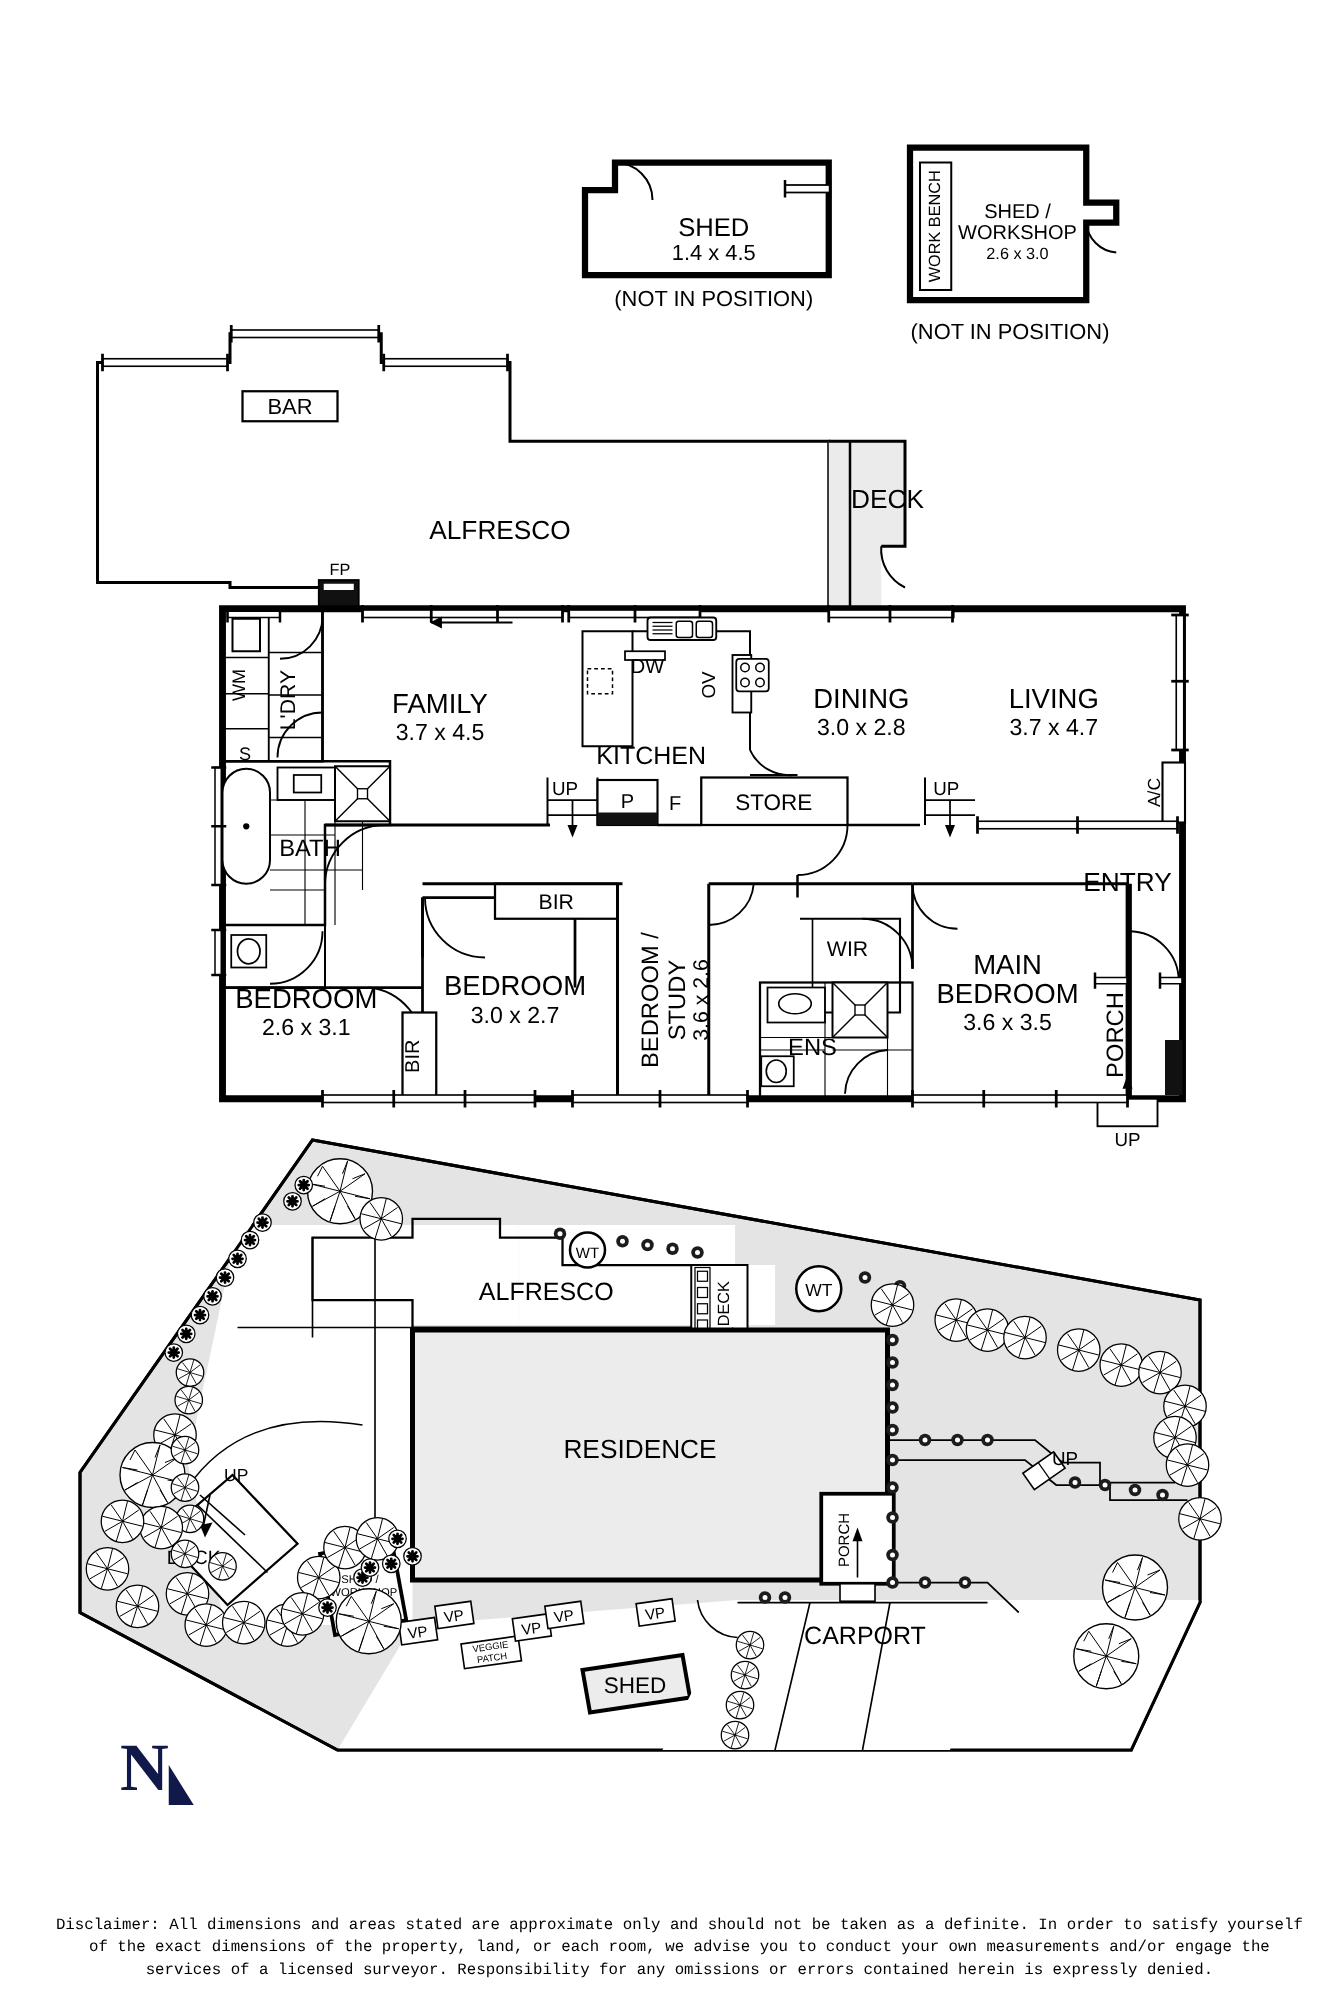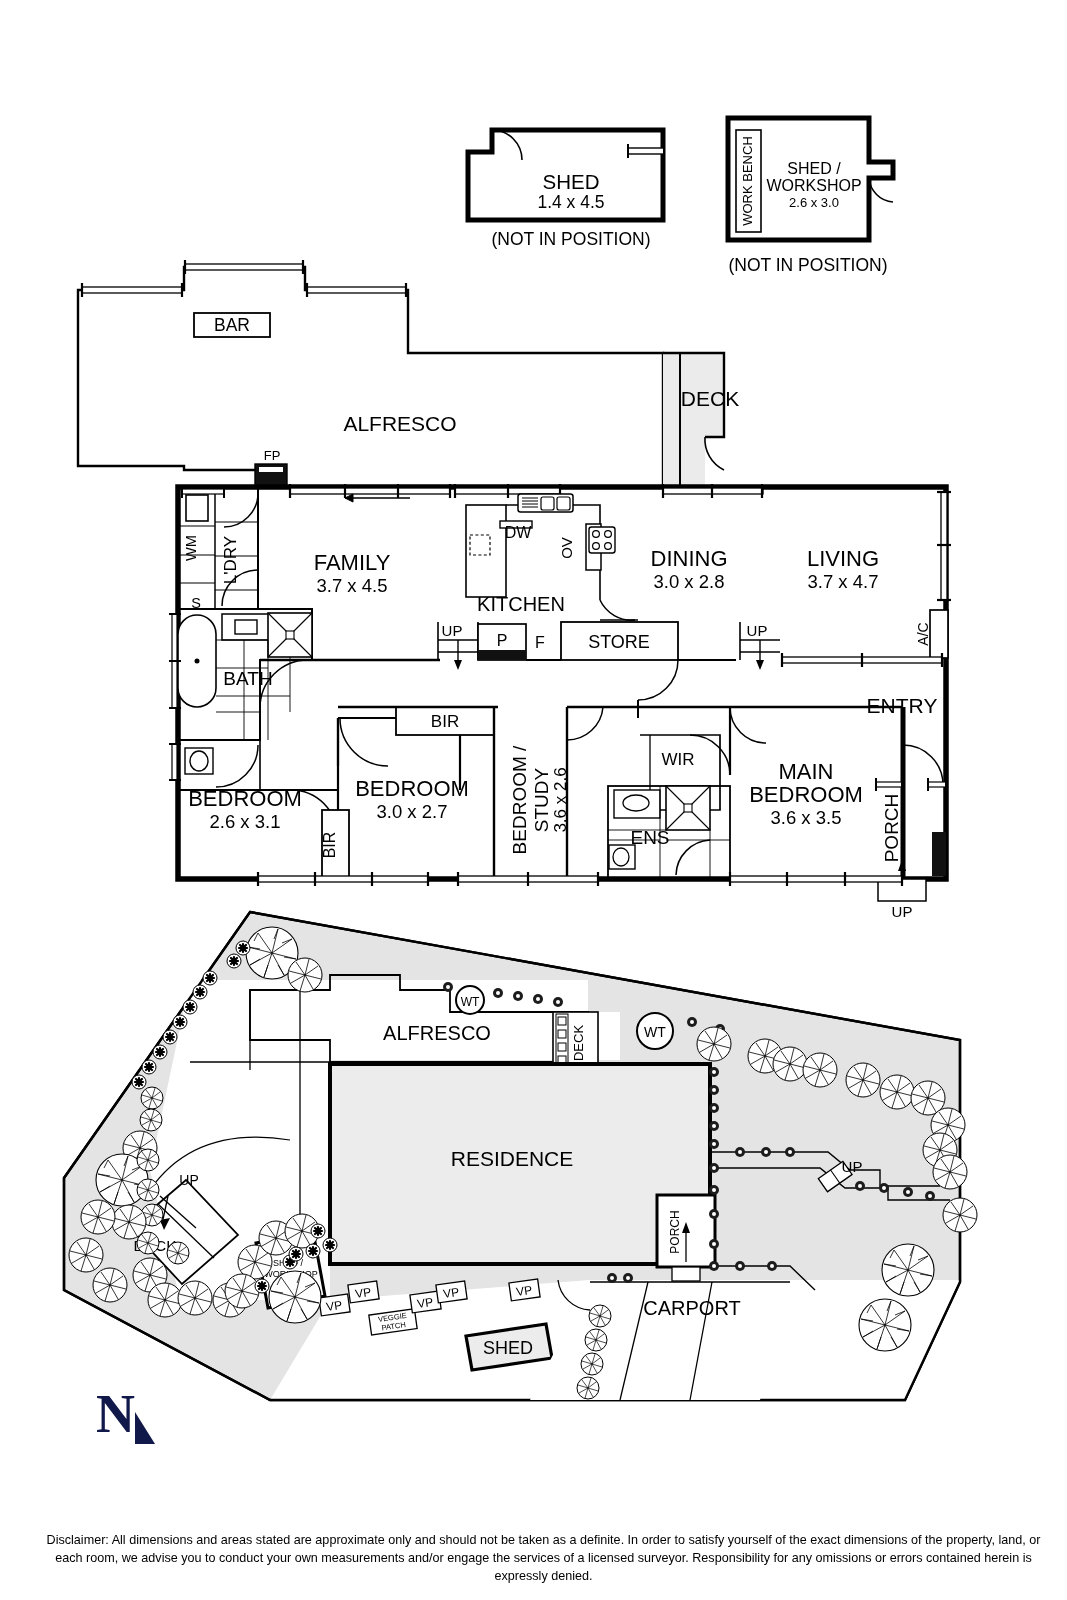--- a/index.html
+++ b/index.html
@@ -7,21 +7,21 @@
   body{
     width:1067px;height:1600px;position:relative;overflow:hidden;
     font-family:"Liberation Sans", sans-serif;color:#000;
   }
   #root{position:absolute;inset:0;}
   svg{display:block;}
   .lbl{font-family:"Liberation Sans", sans-serif;fill:#000;}
   .disclaimer{
     position:absolute;left:0;right:0;bottom:14px;
     text-align:center;font-size:12.6px;line-height:1.42;
-    font-family:Liberation Sans, sans-serif;color:#000;
+    font-family:Liberation Mono, monospace;color:#000;
     padding:0 18px;box-sizing:border-box;margin-left:20px;
   }
 </style>
 </head>
 <body>
 
 <div id="root">
 
 <svg width="1067" height="1600" viewBox="0 0 1067 1600">
   <defs>

